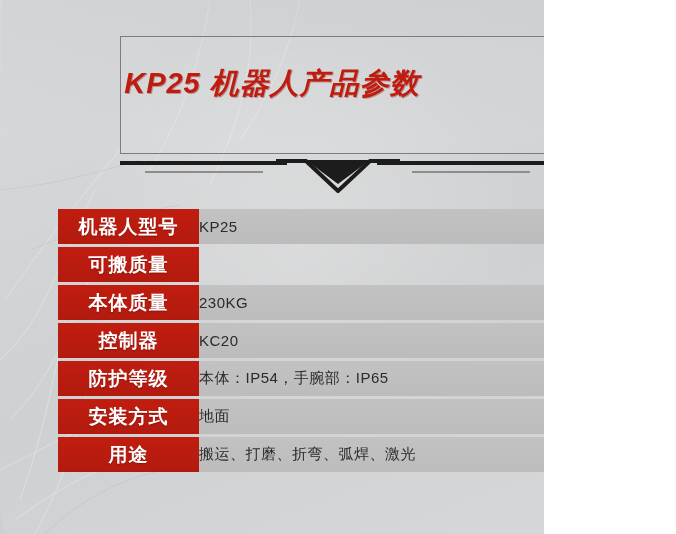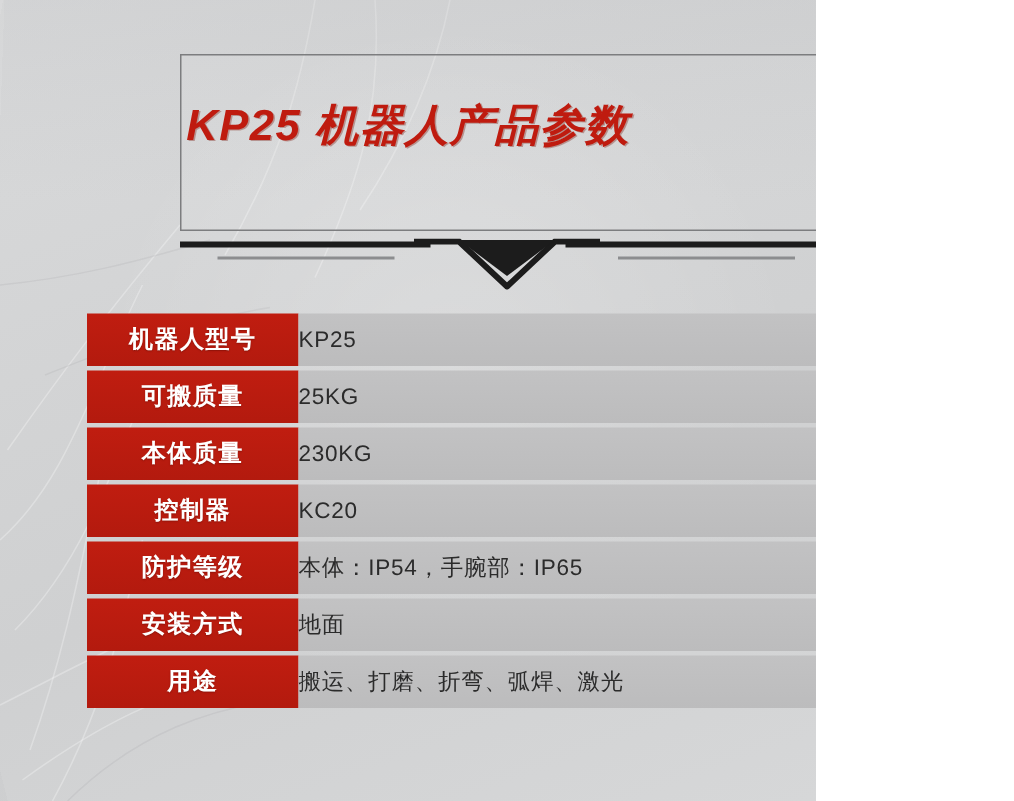--- a/index.html
+++ b/index.html
@@ -116,21 +116,21 @@
     height: 35px;
     margin-bottom: 3px;
   }
   .spec-row:last-child { margin-bottom: 0; }
 
   .spec-label {
     width: 141px;
     flex: 0 0 141px;
     background: linear-gradient(180deg, #c01d10 0%, #b31a0e 100%);
     color: #ffffff;
-    font-size: 16px;
+    font-size: 19px;
     font-weight: bold;
     display: flex;
     align-items: center;
     justify-content: center;
     letter-spacing: 1px;
     text-shadow: 0 1px 1px rgba(90,10,5,0.45);
     box-sizing: border-box;
     text-align: center;
   }
   .spec-value {
@@ -191,21 +191,20 @@
 
   <div class="spec-table">
 
     <div class="spec-row">
       <div class="spec-label">机器人型号</div>
       <div class="spec-value">KP25</div>
     </div>
 
     <div class="spec-row">
       <div class="spec-label">可搬质量</div>
-      <div class="spec-value">25KG</div>
     </div>
 
     <div class="spec-row">
       <div class="spec-label">本体质量</div>
       <div class="spec-value">230KG</div>
     </div>
 
 
     <div class="spec-row">
       <div class="spec-label">控制器</div>

